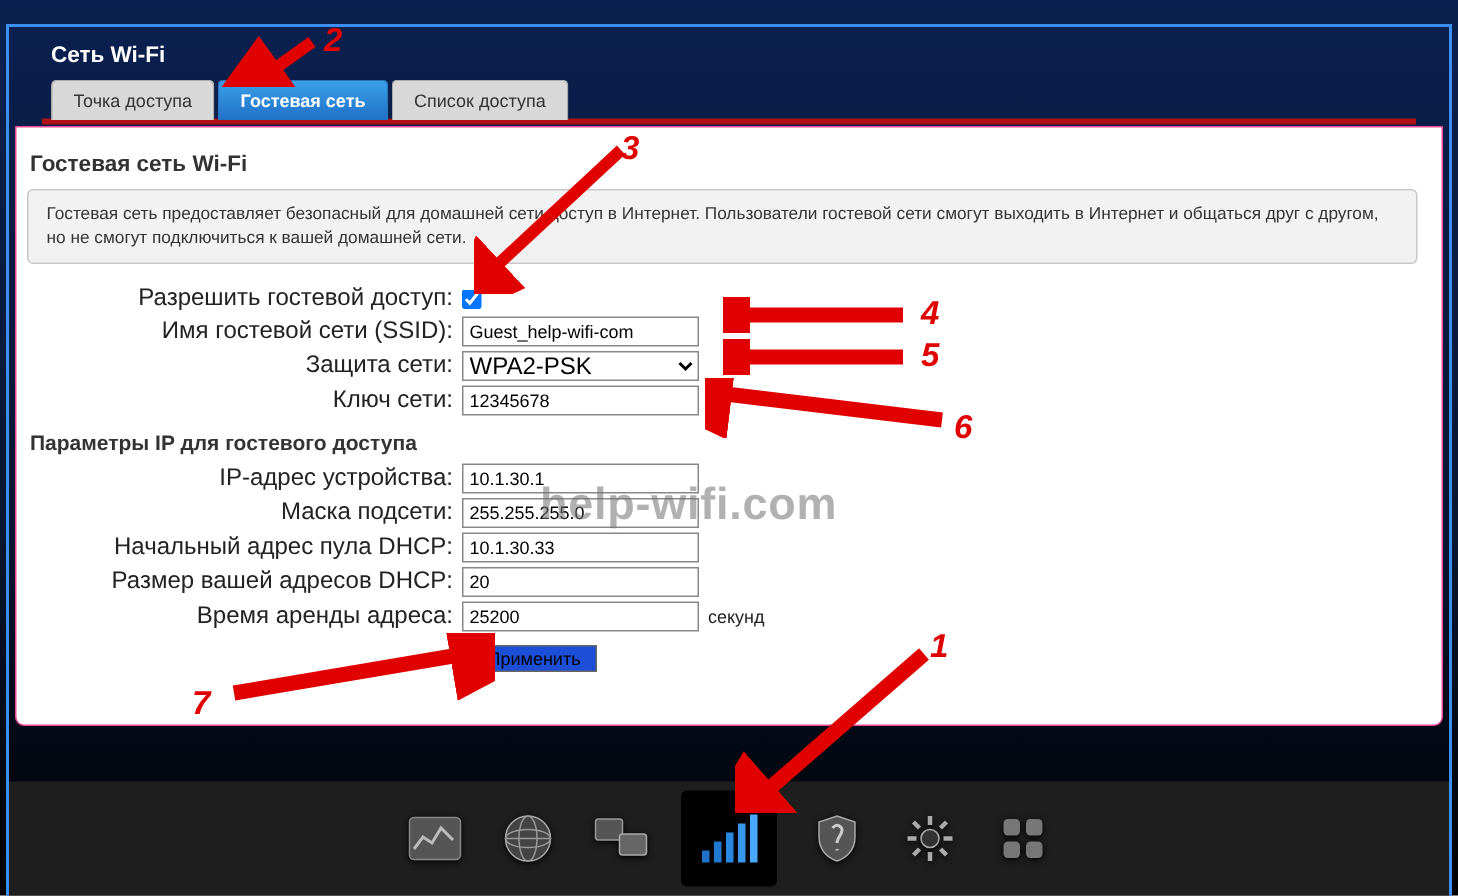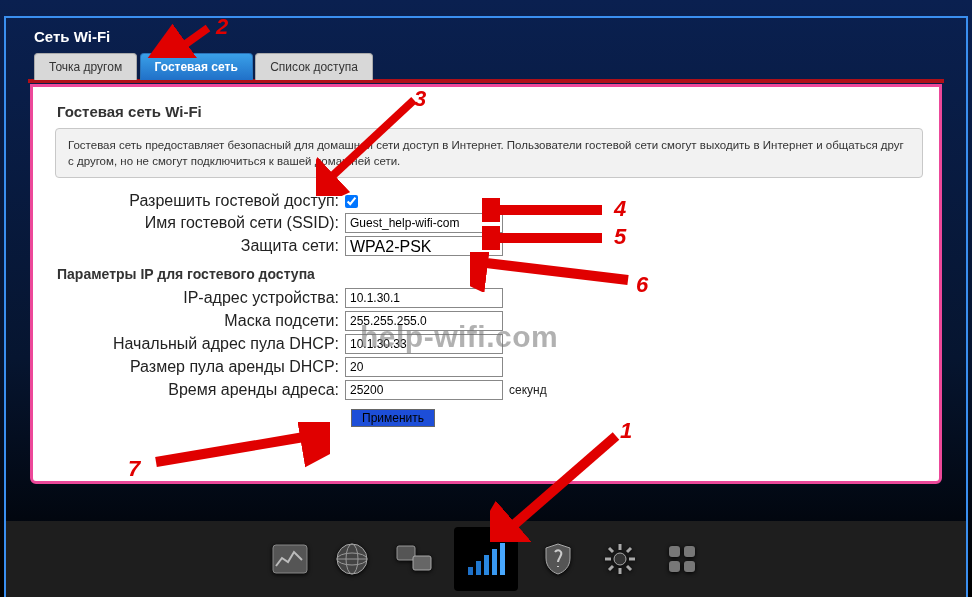--- a/index.html
+++ b/index.html
@@ -52,24 +52,24 @@
   }
   .redbar {
     height: 4px;
     background: #b01018;
     margin: 0 22px;
     position: relative;
     top: -1px;
   }
   .panel {
     background: #fff;
-    margin: 0 24px;
-    border: 3px solid #ec4899;
+    margin: 0 4px;
+    border: 1px solid #ec4899;
     border-radius: 0 0 6px 6px;
-    padding: 12px 16px 26px 22px;
+    padding: 12px 16px 26px 7px;
     height: 400px;
     position: relative;
   }
   .panel h2 {
     font-size: 15px;
     font-weight: bold;
     color: #333;
     margin: 4px 0 8px 2px;
   }
   .infobox {
@@ -180,21 +180,21 @@
   }
 </style>
 </head>
 <body>
 
 <div class="frame">
 
   <div class="page-header">Сеть Wi-Fi</div>
 
   <div class="tabs">
-    <div class="tab">Точка другом</div>
+    <div class="tab">Точка доступа</div>
     <div class="tab active">Гостевая сеть</div>
     <div class="tab">Список доступа</div>
   </div>
   <div class="redbar"></div>
 
   <div class="panel">
     <h2>Гостевая сеть Wi-Fi</h2>
     <div class="infobox">Гостевая сеть предоставляет безопасный для домашней сети доступ в Интернет. Пользователи гостевой сети смогут выходить в Интернет и общаться друг с другом, но не смогут подключиться к вашей домашней сети.</div>
 
     <div class="form-row">
@@ -204,37 +204,41 @@
     <div class="form-row">
       <label>Имя гостевой сети (SSID):</label>
       <input type="text" value="Guest_help-wifi-com" style="">
     </div>
     <div class="form-row">
       <label>Защита сети:</label>
       <select>
         <option>WPA2-PSK</option>
       </select>
     </div>
+    <div class="form-row">
+      <label>Ключ сети:</label>
+      <input type="text" value="12345678" style="">
+    </div>
 
     <div class="section-sub">Параметры IP для гостевого доступа</div>
 
     <div class="form-row">
       <label>IP-адрес устройства:</label>
       <input type="text" value="10.1.30.1" style="">
     </div>
     <div class="form-row">
       <label>Маска подсети:</label>
       <input type="text" value="255.255.255.0" style="">
     </div>
     <div class="form-row">
       <label>Начальный адрес пула DHCP:</label>
       <input type="text" value="10.1.30.33" style="">
     </div>
     <div class="form-row">
-      <label>Размер пула аренды DHCP:</label>
+      <label>Размер вашей адресов DHCP:</label>
       <input type="text" value="20" style="">
     </div>
     <div class="form-row">
       <label>Время аренды адреса:</label>
       <input type="text" value="25200" style="">
       <span class="unit">секунд</span>
     </div>
 
     <button class="apply-btn">Применить</button>
   </div>

